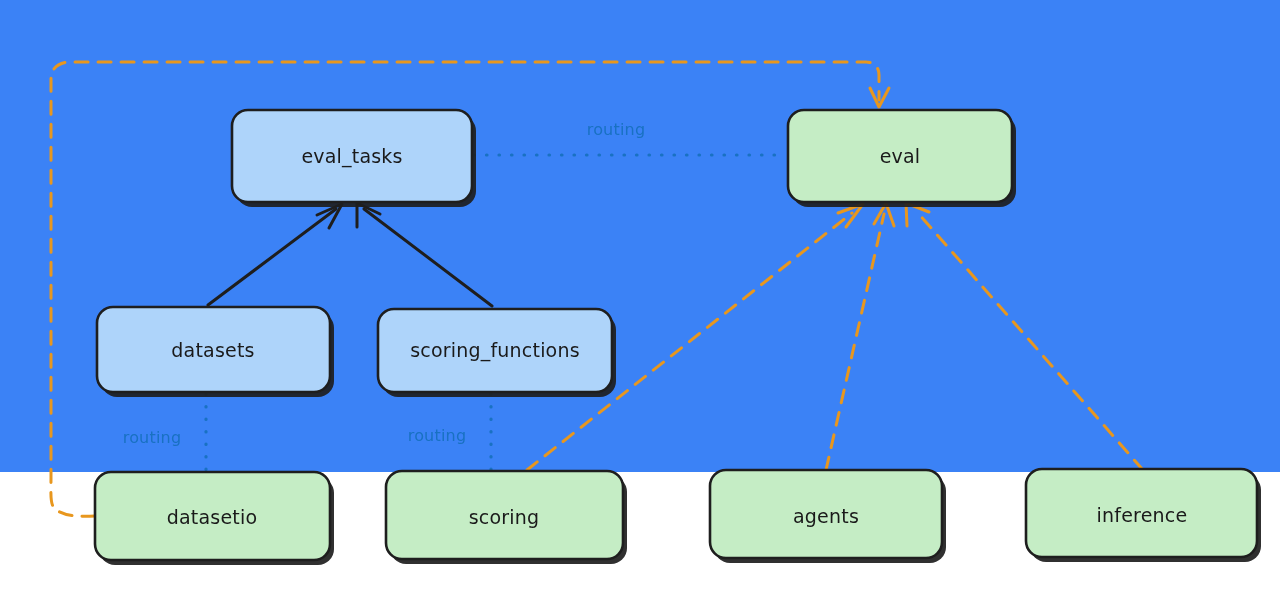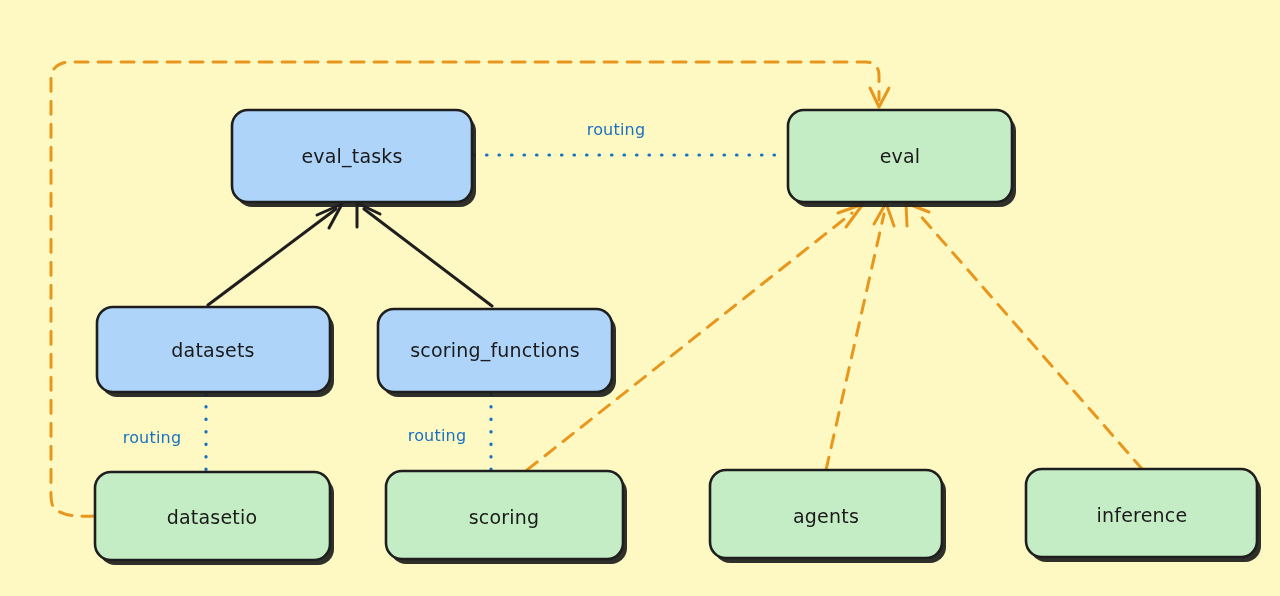--- a/index.html
+++ b/index.html
@@ -9,22 +9,22 @@
   }
   body {
     width: 1280px;
     height: 596px;
     overflow: hidden;
     font-family: "DejaVu Sans", sans-serif;
   }
   #diagram-root {
     position: relative;
     width: 1280px;
-    height: 596px;
-    background: #fef9c3;
+    height: 472px;
+    background: #3b82f6;
     text-decoration: underline;
   }
   svg#flow {
     display: block;
     width: 1280px;
     height: 596px;
   }
   .node-label {
     font-family: "DejaVu Sans", sans-serif;
     font-size: 19px;

